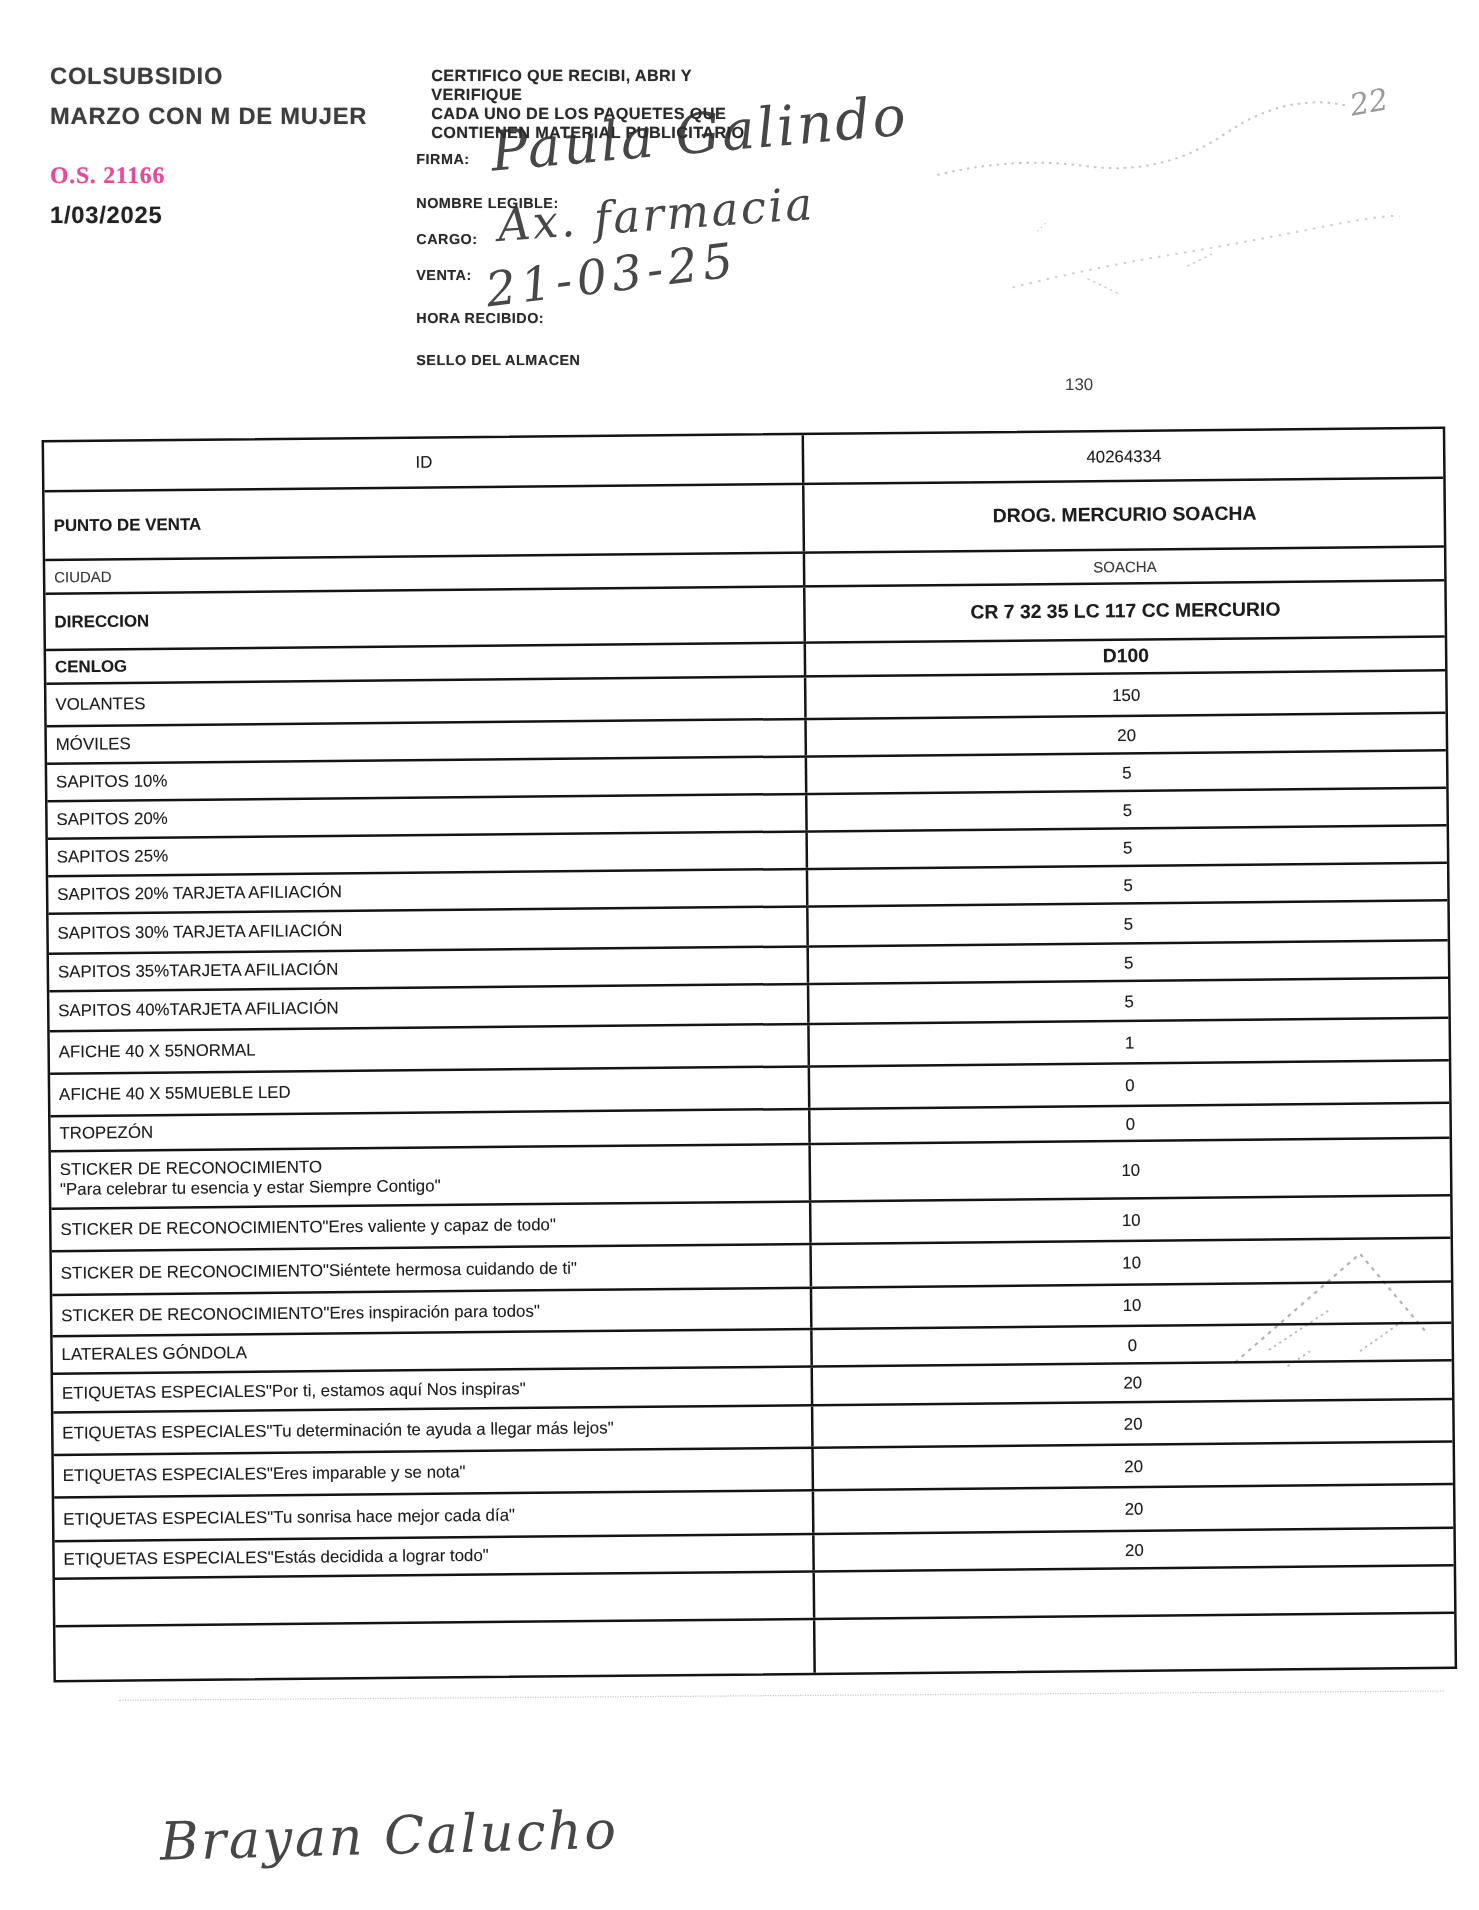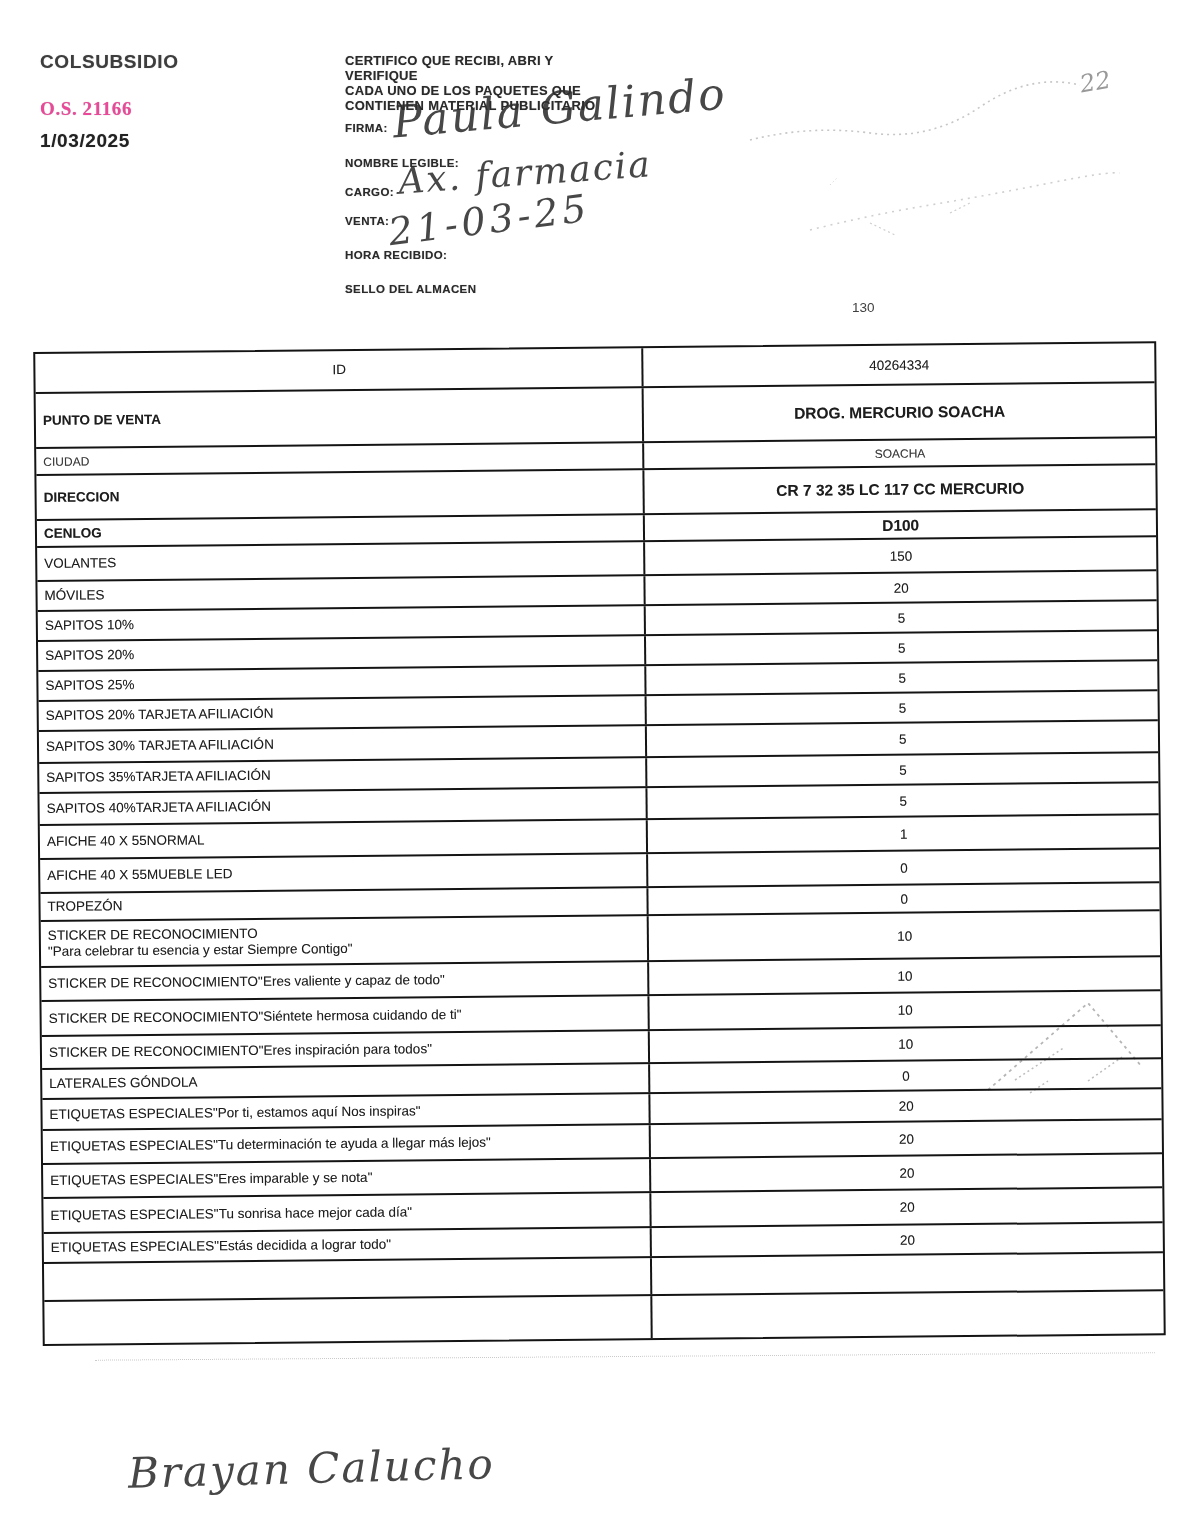--- a/index.html
+++ b/index.html
@@ -13,21 +13,21 @@
   .hdr-left{left:40px;top:46px;line-height:32px;font-weight:bold;
     font-size:19px;color:#3d3d3d;letter-spacing:.6px;
     text-shadow:0 0 1px rgba(80,80,80,.45);}
   .hdr-left .os{margin-top:15px;color:#ec4899;font-family:Liberation Serif, serif;}
   .hdr-left .dt{color:#222;}
 
   
   .cert{left:345px;top:36px;width:300px;font-size:13px;font-weight:bold;
     color:#2a2a2a;letter-spacing:.3px;line-height:15px;
     text-shadow:0 0 .8px rgba(70,70,70,.5);margin-top:17px;}
-  .cert-field{position:absolute;left:345px;font-size:11.5px;font-weight:bold;
+  .cert-field{position:absolute;left:333px;font-size:11.5px;font-weight:bold;
     color:#2a2a2a;letter-spacing:.4px;text-shadow:0 0 .8px rgba(70,70,70,.5);}
 
   
   .hand{font-family:"DejaVu Serif", serif;font-style:italic;color:#2e2e2e;
     white-space:nowrap;opacity:.88;}
   .hand-sig{left:392px;top:82px;font-size:44px;transform:rotate(-5deg);letter-spacing:2px;}
   .hand-cargo{left:398px;top:152px;font-size:36px;transform:rotate(-4deg);letter-spacing:2px;}
   .hand-fecha{left:388px;top:198px;font-size:38px;transform:rotate(-7deg);letter-spacing:4px;}
   .hand-22{left:1080px;top:68px;font-size:24px;color:#8b8b8b;transform:rotate(-10deg);}
   .hand-bottom{left:128px;top:1444px;font-size:42px;transform:rotate(-1.5deg);letter-spacing:2px;}
@@ -55,20 +55,21 @@
   
   .scribble{pointer-events:none;}
   .dotline{left:95px;top:1356px;width:1060px;border-top:1.5px dotted #bdbdbd;
     transform:rotate(-0.4deg);opacity:.8;}
 </style>
 </head>
 <body>
 
 <div class="abs hdr-left">
   <div>COLSUBSIDIO</div>
+  <div>MARZO CON M DE MUJER</div>
   <div class="os">O.S. 21166</div>
   <div class="dt">1/03/2025</div>
 </div>
 
 <div class="abs cert">
   <div>CERTIFICO QUE RECIBI, ABRI Y</div>
   <div>VERIFIQUE</div>
   <div>CADA  UNO DE LOS PAQUETES QUE</div>
   <div>CONTIENEN MATERIAL PUBLICITARIO</div>
 </div>

